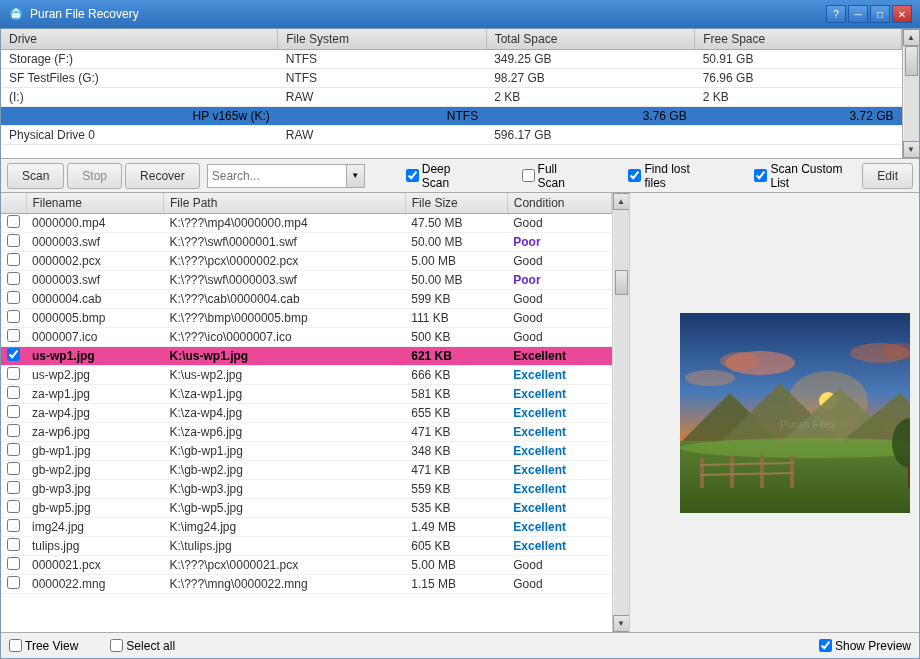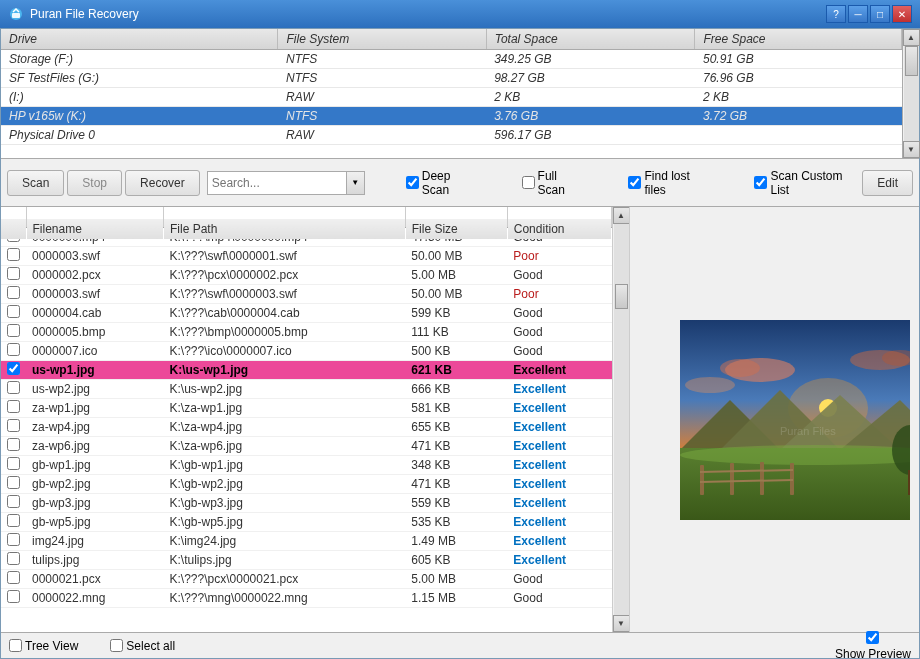--- a/index.html
+++ b/index.html
@@ -62,41 +62,41 @@
       display: flex;
       position: relative;
     }
     .drive-table {
       flex: 1;
       overflow: hidden;
     }
     .drive-table table {
       width: 100%;
       border-collapse: collapse;
-      font-style: italic;
     }
     .drive-table th {
       background: linear-gradient(to bottom, #e8e8e8, #d5d5d5);
       border-right: 1px solid #bbb;
       border-bottom: 1px solid #aaa;
       padding: 3px 8px;
       text-align: left;
       font-weight: normal;
       color: #333;
       font-size: 12px;
     }
     .drive-table td {
       padding: 2px 8px;
       border-bottom: 1px solid #e8e8e8;
       color: #333;
       font-size: 12px;
     }
     .drive-table tr.selected td {
       background: #3478c8;
-      color: #e5e5e5;
+      color: #000000;
+      text-align: right;
     }
     .scrollbar-v {
       width: 17px;
       background: #f0f0f0;
       border-left: 1px solid #aaa;
       display: flex;
       flex-direction: column;
       align-items: center;
     }
     .sb-btn {
@@ -119,21 +119,21 @@
       width: 13px;
       height: 30px;
       background: linear-gradient(to bottom, #e8e8e8, #c8c8c8);
       border: 1px solid #999;
       position: absolute;
       top: 0; left: 1px;
     }
 
     
     .toolbar {
-      height: 48px;
+      height: 34px;
       background: #f0f0f0;
       border-bottom: 1px solid #aaa;
       display: flex;
       align-items: center;
       padding: 3px 6px;
       gap: 3px;
     }
     .btn {
       height: 26px;
       padding: 0 14px;
@@ -227,39 +227,39 @@
     .file-table th {
       background: linear-gradient(to bottom, #f0f0f0, #e0e0e0);
       border-right: 1px solid #ccc;
       border-bottom: 1px solid #aaa;
       padding: 3px 6px;
       text-align: left;
       font-weight: normal;
       color: #333;
       font-size: 12px;
       position: sticky;
-      top: 12px;
+      top: 0;
     }
     .file-table td {
       padding: 1px 6px;
       border-bottom: 1px solid #f0f0f0;
       color: #333;
       font-size: 12px;
       white-space: nowrap;
     }
     .file-table tr.selected td {
       background: #ec4899;
       color: #000;
       font-weight: bold;
     }
     .file-table td:first-child {
       width: 20px;
     }
     .file-table td.condition-good { color: #333; }
-    .file-table td.condition-poor { color: #b91c1c; }
+    .file-table td.condition-poor { color: #6d28d9; font-weight: bold; }
     .file-table td.condition-excellent { color: #0070c0; font-weight: bold; }
 
     
     .preview-pane {
       width: 290px;
       border-left: 1px solid #ccc;
       background: #f0f0f0;
       display: flex;
       align-items: center;
       justify-content: center;
@@ -292,21 +292,20 @@
       align-items: center;
       padding: 0 8px;
       gap: 32px;
     }
     .status-option {
       display: flex; align-items: center; gap: 3px;
       cursor: pointer;
     }
     .show-preview-option {
       margin-left: auto;
-      flex-direction: column;
     }
   </style>
 </head>
 <body>
 
 <div class="title-bar">
   <div class="title-bar-icon">
     <svg width="14" height="14" viewBox="0 0 14 14">
       <circle cx="7" cy="7" r="6" fill="#4fc3f7" opacity="0.8"></circle>
       <path d="M4 5 L7 2 L10 5" stroke="white" stroke-width="1.5" fill="none"></path>

